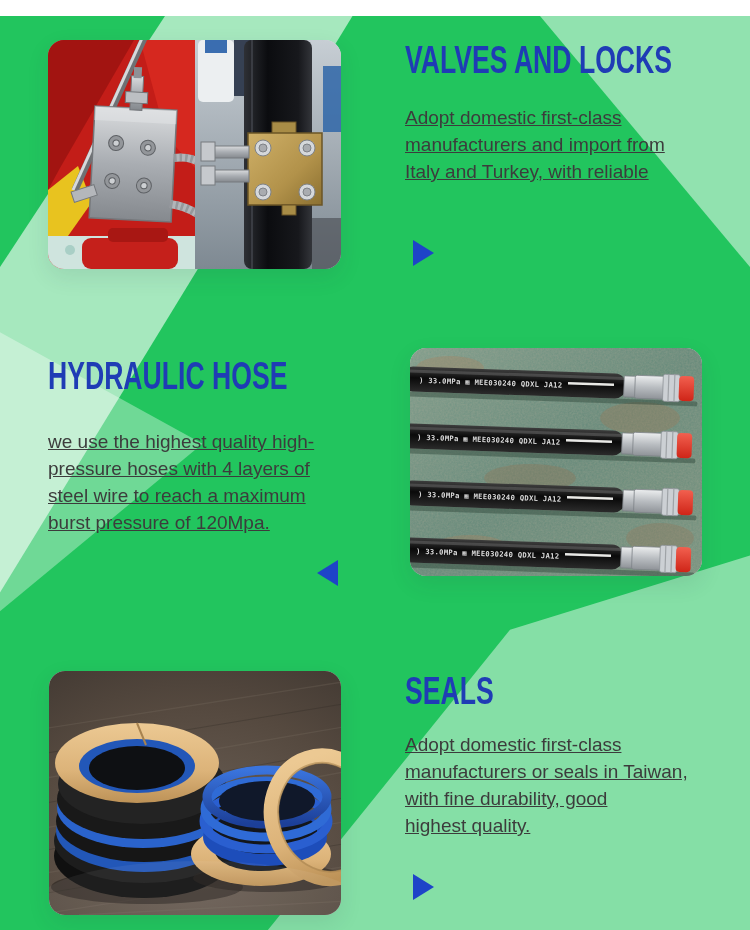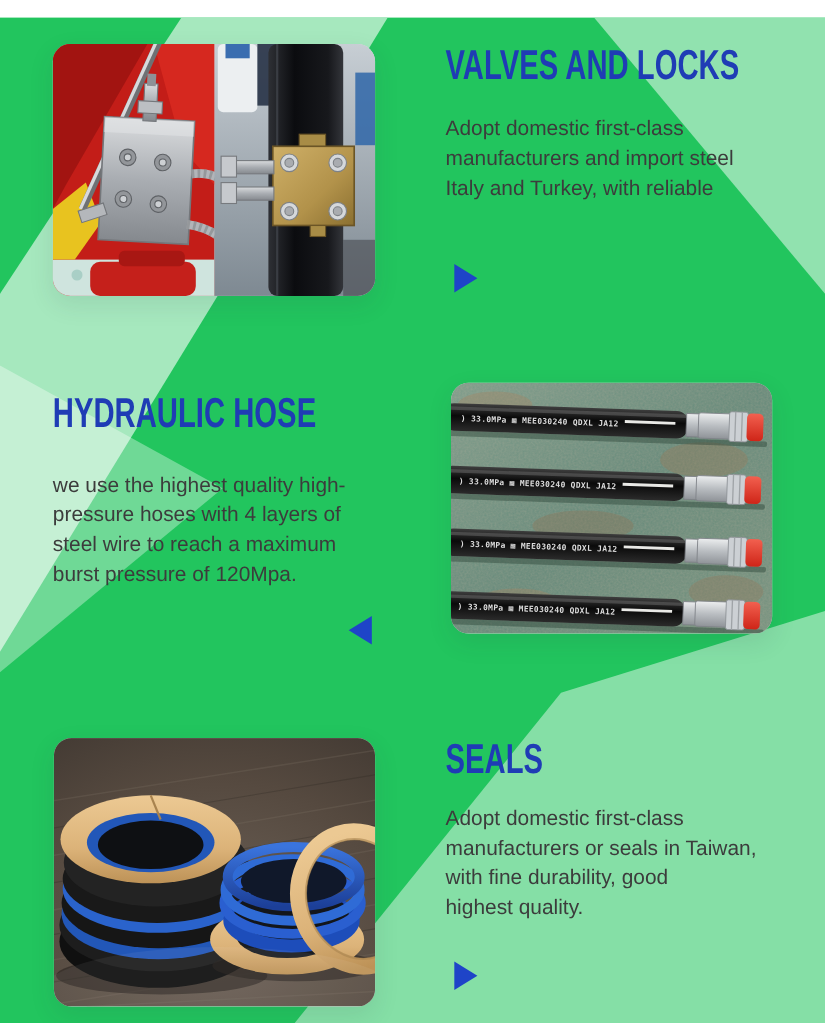--- a/index.html
+++ b/index.html
@@ -36,21 +36,21 @@
     font-weight:700;font-size:38px;line-height:38px;
     color:#1f3cb5;white-space:nowrap;
     transform:scaleX(.70);transform-origin:left top;
   }
   .title-1{left:405px;top:25px;}
   .title-2{left:48px;top:341px;}
   .title-3{left:405px;top:656px;}
 
   .desc{
     position:absolute;margin:0;
-    font-size:19px;line-height:27px;color:#3c3c3c;
+    font-size:19px;line-height:27px;color:#3c3c3c;text-decoration:underline;
   }
   .desc .ln{display:block;}
   .desc-1{left:405px;top:88px;width:315px;}
   .desc-2{left:48px;top:412px;width:315px;}
   .desc-3{left:405px;top:715px;width:325px;}
 
   .arrow{position:absolute;width:0;height:0;cursor:pointer;}
   .arrow-right{border-top:13px solid transparent;border-bottom:13px solid transparent;border-left:21px solid #1e44c8;}
   .arrow-left{border-top:13px solid transparent;border-bottom:13px solid transparent;border-right:21px solid #1e44c8;}
   .arrow-1{left:413px;top:224px;}
@@ -157,21 +157,21 @@
           <rect x="163" y="130" width="38" height="12" fill="url(#metal1)" stroke="#777a7e" stroke-width="1"></rect>
           <rect x="153" y="126" width="14" height="19" fill="#c6c9cd" stroke="#777a7e" stroke-width="1"></rect>
         </g>
       </g>
     </svg>
   </div>
 
   <h2 class="title title-1">VALVES AND LOCKS</h2>
   <p class="desc desc-1">
     <span class="ln">Adopt domestic first-class</span>
-    <span class="ln">manufacturers and import steel</span>
+    <span class="ln">manufacturers and import from</span>
     <span class="ln">Italy and Turkey, with reliable</span>
   </p>
   <div class="arrow arrow-right arrow-1"></div>
 
   <h2 class="title title-2">HYDRAULIC HOSE</h2>
   <p class="desc desc-2">
     <span class="ln">we use the highest quality high-</span>
     <span class="ln">pressure hoses with 4 layers of</span>
     <span class="ln">steel wire to reach a maximum</span>
     <span class="ln">burst pressure of 120Mpa.</span>

